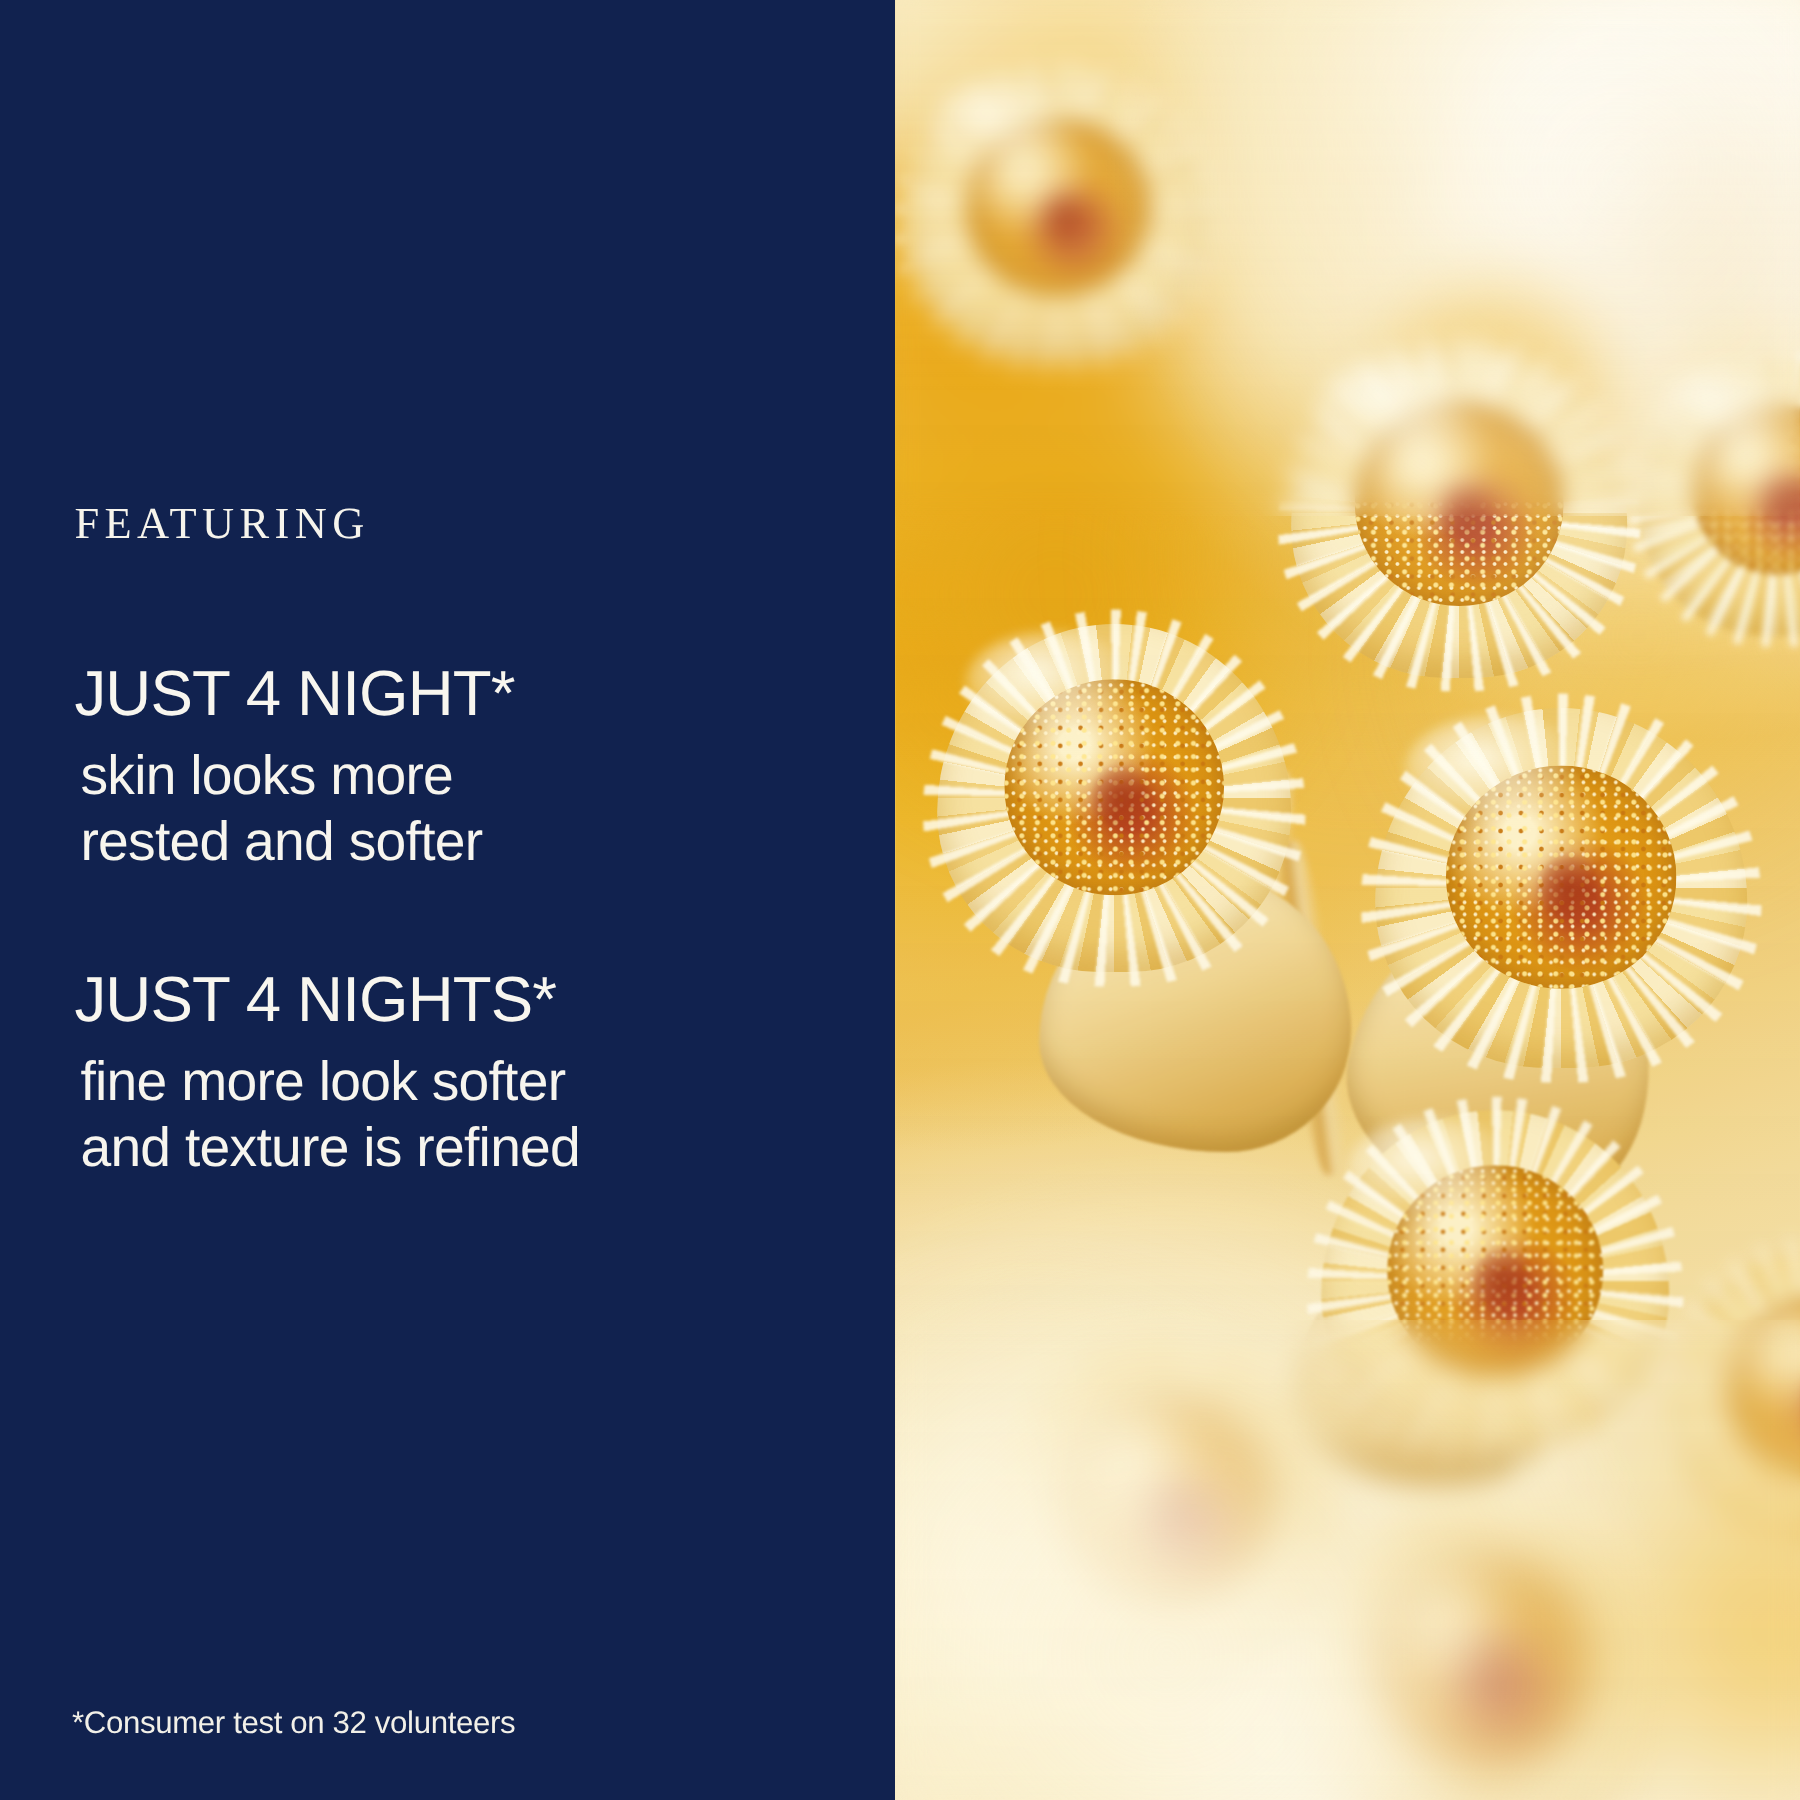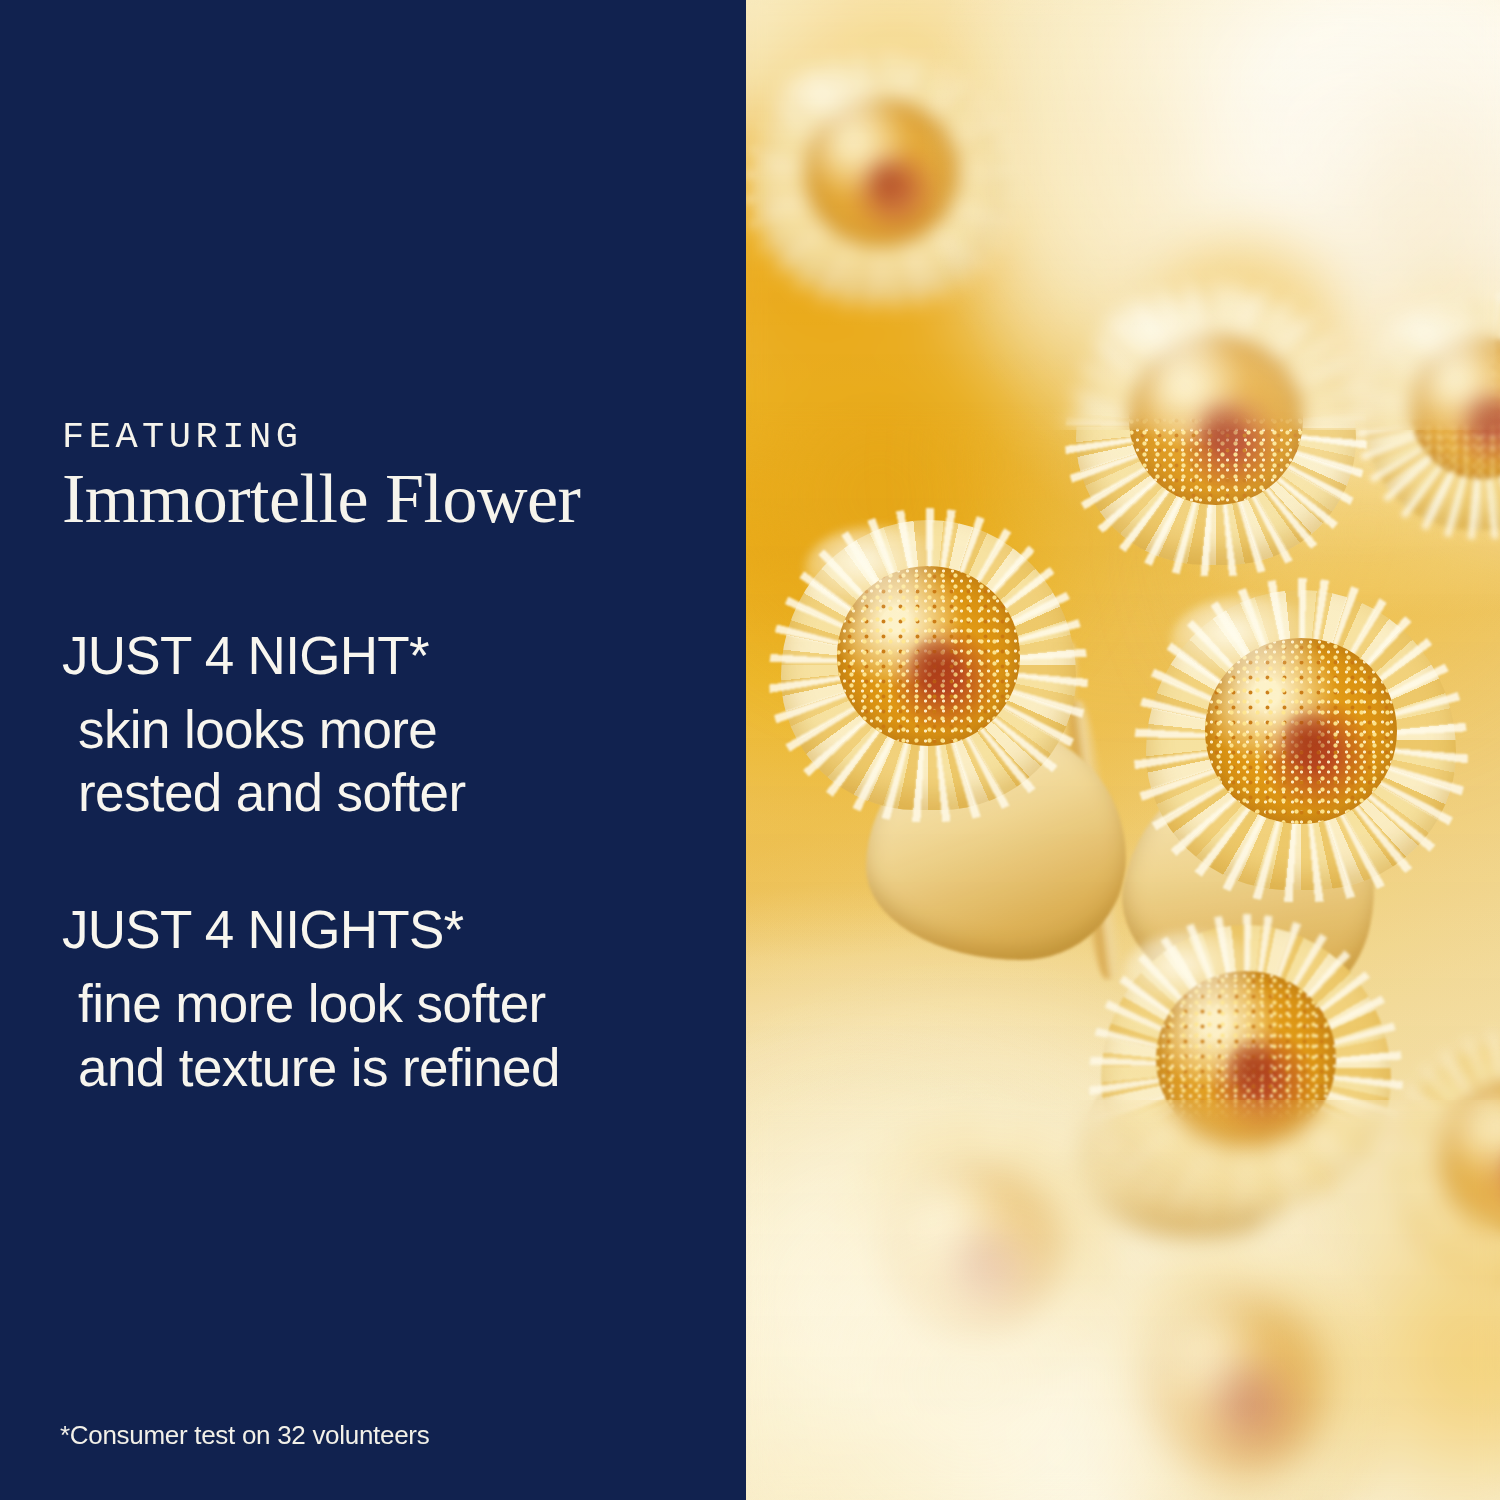--- a/index.html
+++ b/index.html
@@ -28,21 +28,21 @@
   }
 
   .copy-stack {
     position: absolute;
     left: 62px;
     top: 418px;
     width: 660px;
   }
 
   .eyebrow {
-    font-family: Liberation Mono, monospace;
+    font-family: Liberation Serif, serif;
     font-size: 37px;
     font-weight: 400;
     letter-spacing: 4.5px;
     color: #f6f4ec;
     line-height: 1.05;
     margin: 0 0 7px 0;
     white-space: nowrap;
   }
 
   .ingredient-title {
@@ -66,26 +66,26 @@
     font-weight: 400;
     letter-spacing: -0.7px;
     color: #f8f6ef;
     line-height: 1.0;
     margin: 0 0 14px 0;
     white-space: nowrap;
   }
 
   .claim-body {
     font-family: "Liberation Sans", sans-serif;
-    font-size: 53px;
+    font-size: 46px;
     font-weight: 400;
     letter-spacing: -0.6px;
     color: #f7f5ee;
     line-height: 1.20;
-    margin: 16px;
+    margin: 5px;
   }
   .claim-body .ln { display: block; white-space: nowrap; }
 
   .footnote {
     position: absolute;
     left: 60px;
     top: 1420px;
     font-family: "Liberation Sans", sans-serif;
     font-size: 26px;
     font-weight: 400;
@@ -247,21 +247,20 @@
 <body>
 
 <div id="stage">
 
   <section id="copy-panel">
 
     <div class="copy-stack">
 
       <p class="eyebrow">FEATURING</p>
 
-      <h1 class="ingredient-title">Immortelle Flower</h1>
 
       <div class="claim-block" id="claim-1">
         <h2 class="claim-headline">JUST 4 NIGHT*</h2>
         <p class="claim-body">
           <span class="ln">skin looks more</span>
           <span class="ln">rested and softer</span>
         </p>
       </div>
 
       <div class="claim-block" id="claim-2">

